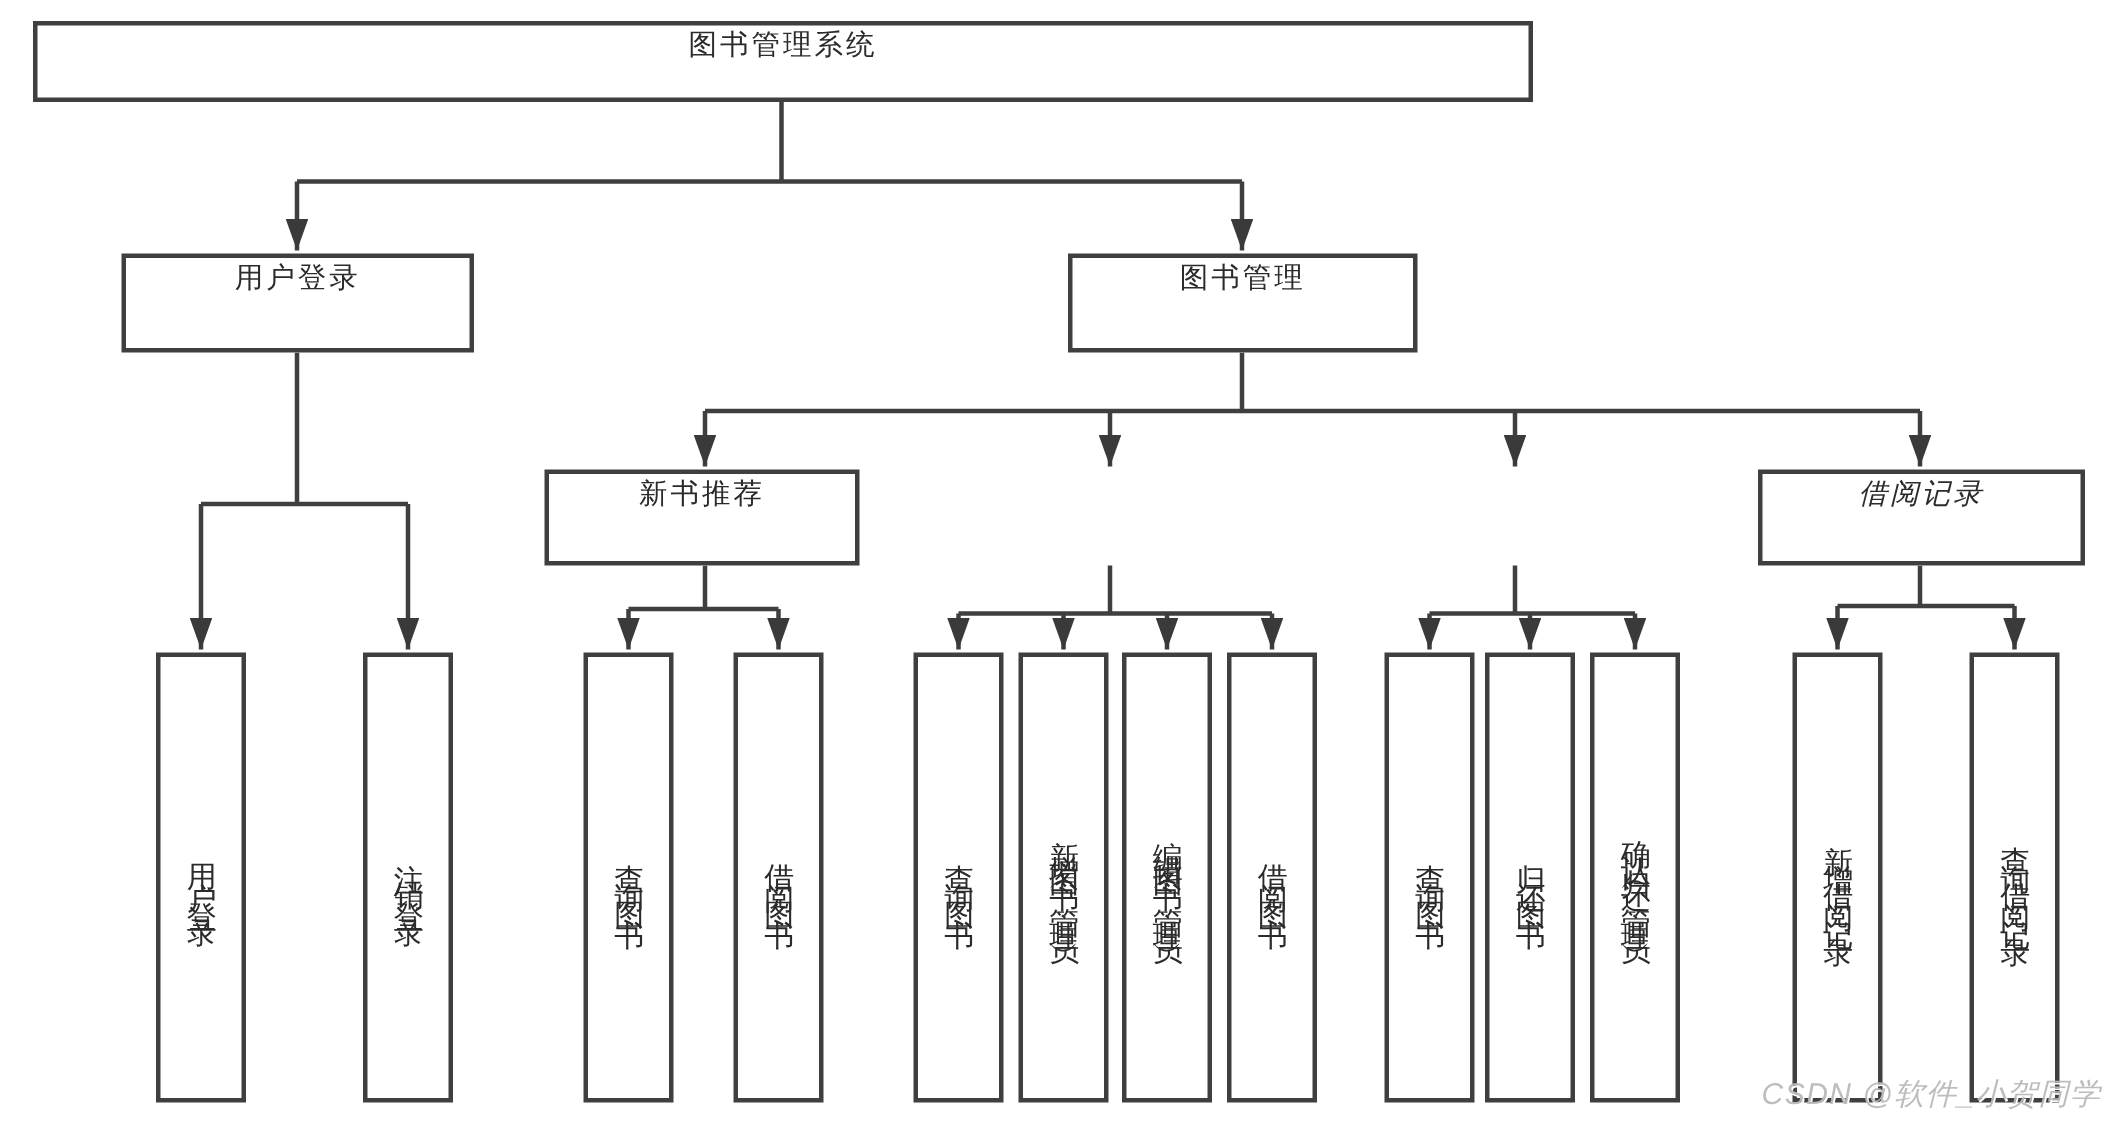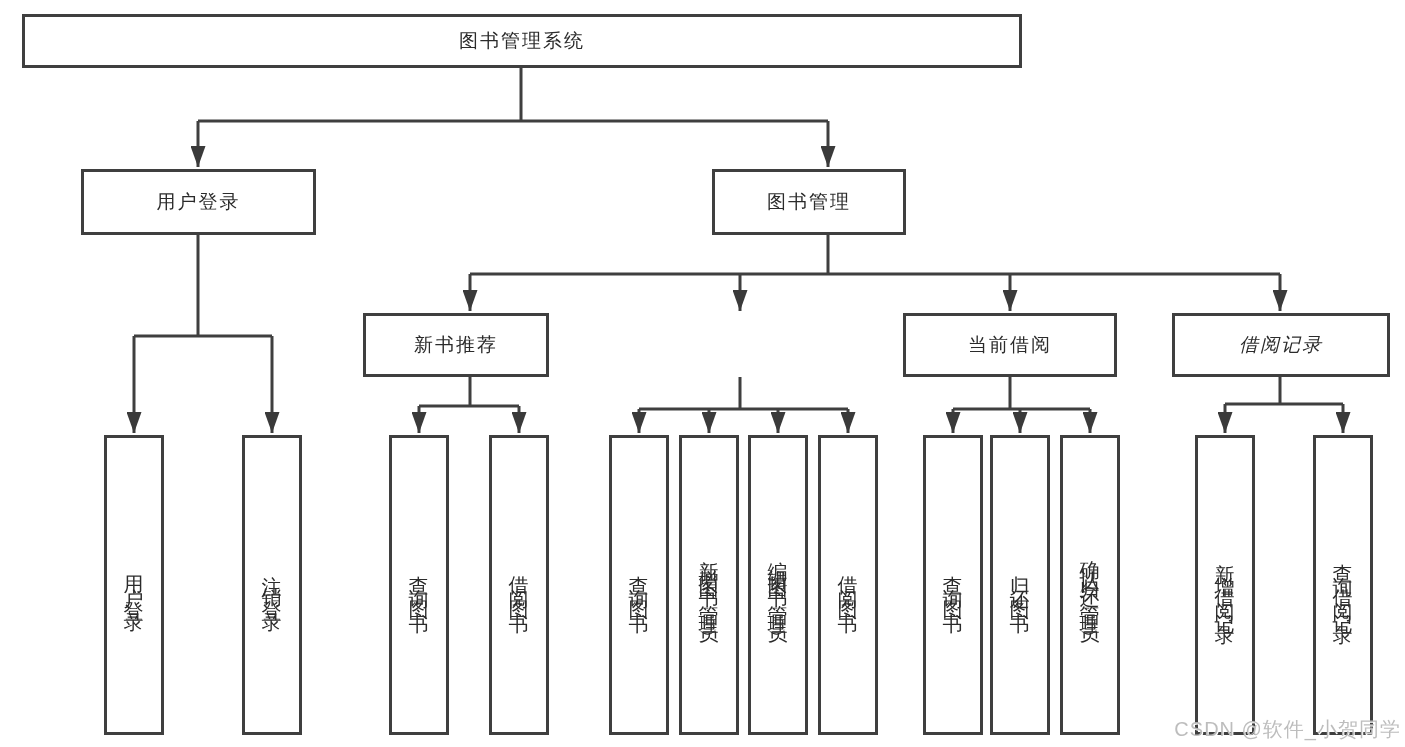--- a/index.html
+++ b/index.html
@@ -16,21 +16,20 @@
     left: 0; top: 0;
     width: 1405px; height: 747px;
     pointer-events: none;
   }
   .hbox {
     position: absolute;
     box-sizing: border-box;
     background: #ffffff;
     border: 3px solid #3f3f3f;
     display: flex;
-    align-items: center;
     justify-content: center;
     font-size: 19px;
     letter-spacing: 2px;
     color: #2b2b2b;
     white-space: nowrap;
   }
   .leaf {
     position: absolute;
     top: 435px;
     width: 60px;
@@ -53,20 +52,21 @@
   .leaf.tight .vtext { letter-spacing: 0.45em; }
   .watermark {
     position: absolute;
     right: 4px;
     bottom: 4px;
     font-size: 20px;
     color: rgba(185, 185, 185, 0.95);
     text-shadow: 1px 1px 0 #ffffff;
     letter-spacing: 1px;
     white-space: nowrap;
+    font-style: italic;
   }
 </style>
 </head>
 <body>
 
 <div class="canvas">
 
   <svg class="wires" width="1405" height="747" viewBox="0 0 1405 747" xmlns="http://www.w3.org/2000/svg">
     <defs>
       <marker id="arrow" viewBox="0 0 21 15" markerWidth="21" markerHeight="15" refX="21" refY="7.5" orient="auto" markerUnits="userSpaceOnUse">
@@ -105,29 +105,26 @@
     </g>
   </svg>
 
   <div class="hbox" style="left:22px; top:14px; width:1000px; height:54px;">
     <span>图书管理系统</span>
   </div>
 
   <div class="hbox" style="left:81px; top:169px; width:235px; height:66px;">
     <span>用户登录</span>
   </div>
-  <div class="hbox" style="left:712px; top:169px; width:194px; height:66px;">
+  <div class="hbox" style="left:712px; top:169px; width:233px; height:66px;">
     <span>图书管理</span>
   </div>
 
-  <div class="hbox" style="left:363px; top:313px; width:186px; height:64px;">
+  <div class="hbox" style="left:363px; top:313px; width:210px; height:64px;">
     <span>新书推荐</span>
-  </div>
-  <div class="hbox" style="left:903px; top:313px; width:214px; height:64px;">
-    <span>当前借阅</span>
   </div>
   <div class="hbox" style="left:1172px; top:313px; width:218px; height:64px;font-style:italic;">
     <span>借阅记录</span>
   </div>
 
   <div class="leaf" style="left:104px;">
     <span class="vtext">用户登录</span>
   </div>
   <div class="leaf" style="left:242px;">
     <span class="vtext">注销登录</span>

